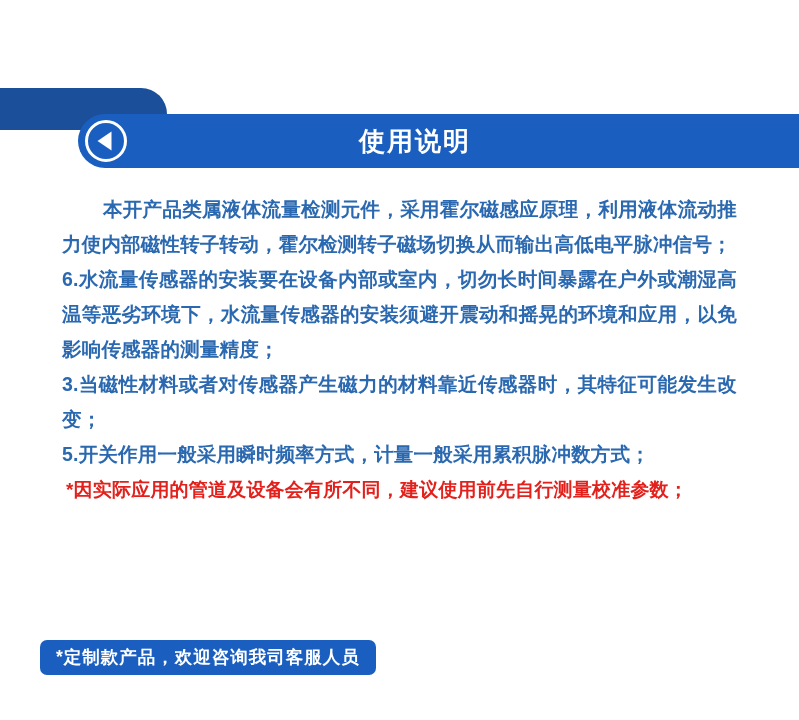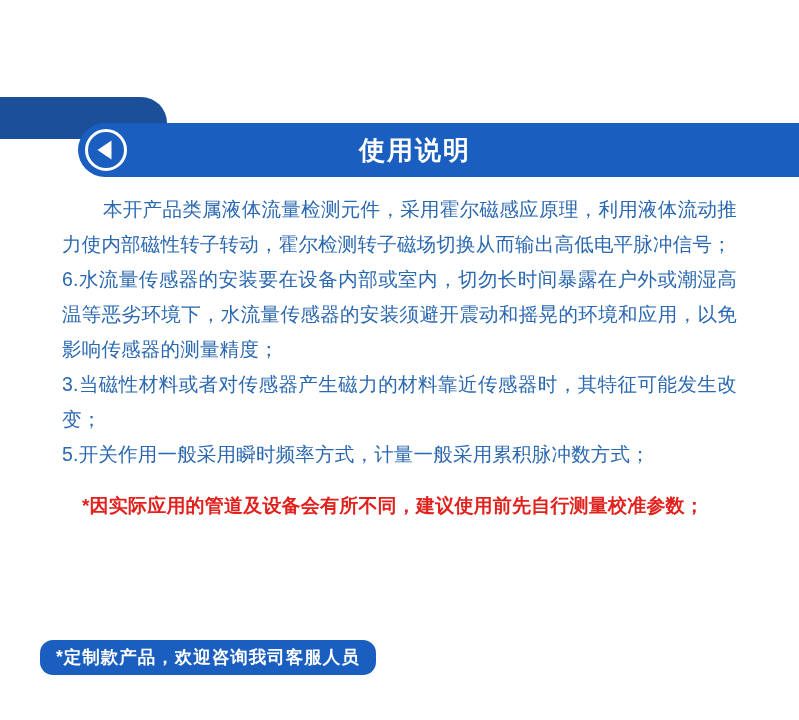--- a/index.html
+++ b/index.html
@@ -12,21 +12,21 @@
     background: #ffffff;
     font-family: "Liberation Sans", "DejaVu Sans", sans-serif;
     overflow: hidden;
     position: relative;
   }
 
   
   .header-wrap {
     position: absolute;
     left: 0;
-    top: 9px;
+    top: 0;
     width: 799px;
     height: 180px;
   }
   .header-back-block {
     position: absolute;
     left: 0;
     top: 88px;
     width: 167px;
     height: 42px;
     background: #1b4f99;
@@ -67,53 +67,53 @@
   
   .content {
     position: absolute;
     left: 0;
     top: 180px;
     width: 799px;
   }
   .para {
     color: #2a68b0;
     font-size: 19.5px;
-    font-weight: normal;
+    font-weight: bold;
     line-height: 35px;
     margin: 0;
     padding: 0 62px 0 62px;
     letter-spacing: 0.2px;
     text-align: justify;
     text-justify: inter-ideograph;
   }
   .para.intro {
     text-indent: 2.1em;
     padding-top: 12px;
   }
   .note {
     color: #e2211c;
     font-size: 19px;
     font-weight: bold;
     line-height: 35px;
-    margin: 16px;
+    margin: 0;
     padding: 0 62px 0 80px;
     text-indent: -14px;
     letter-spacing: 0.2px;
   }
 
   
   .footer-pill {
     position: absolute;
     left: 40px;
     top: 640px;
     min-width: 333px;
     height: 35px;
     line-height: 35px;
     background: #1a5fc0;
-    border-radius: 13px;
+    border-radius: 7px;
     color: #ffffff;
     font-size: 17.5px;
     font-weight: bold;
     padding: 0 16px;
     box-sizing: border-box;
     letter-spacing: 1px;
     white-space: nowrap;
   }
 </style>
 </head>

